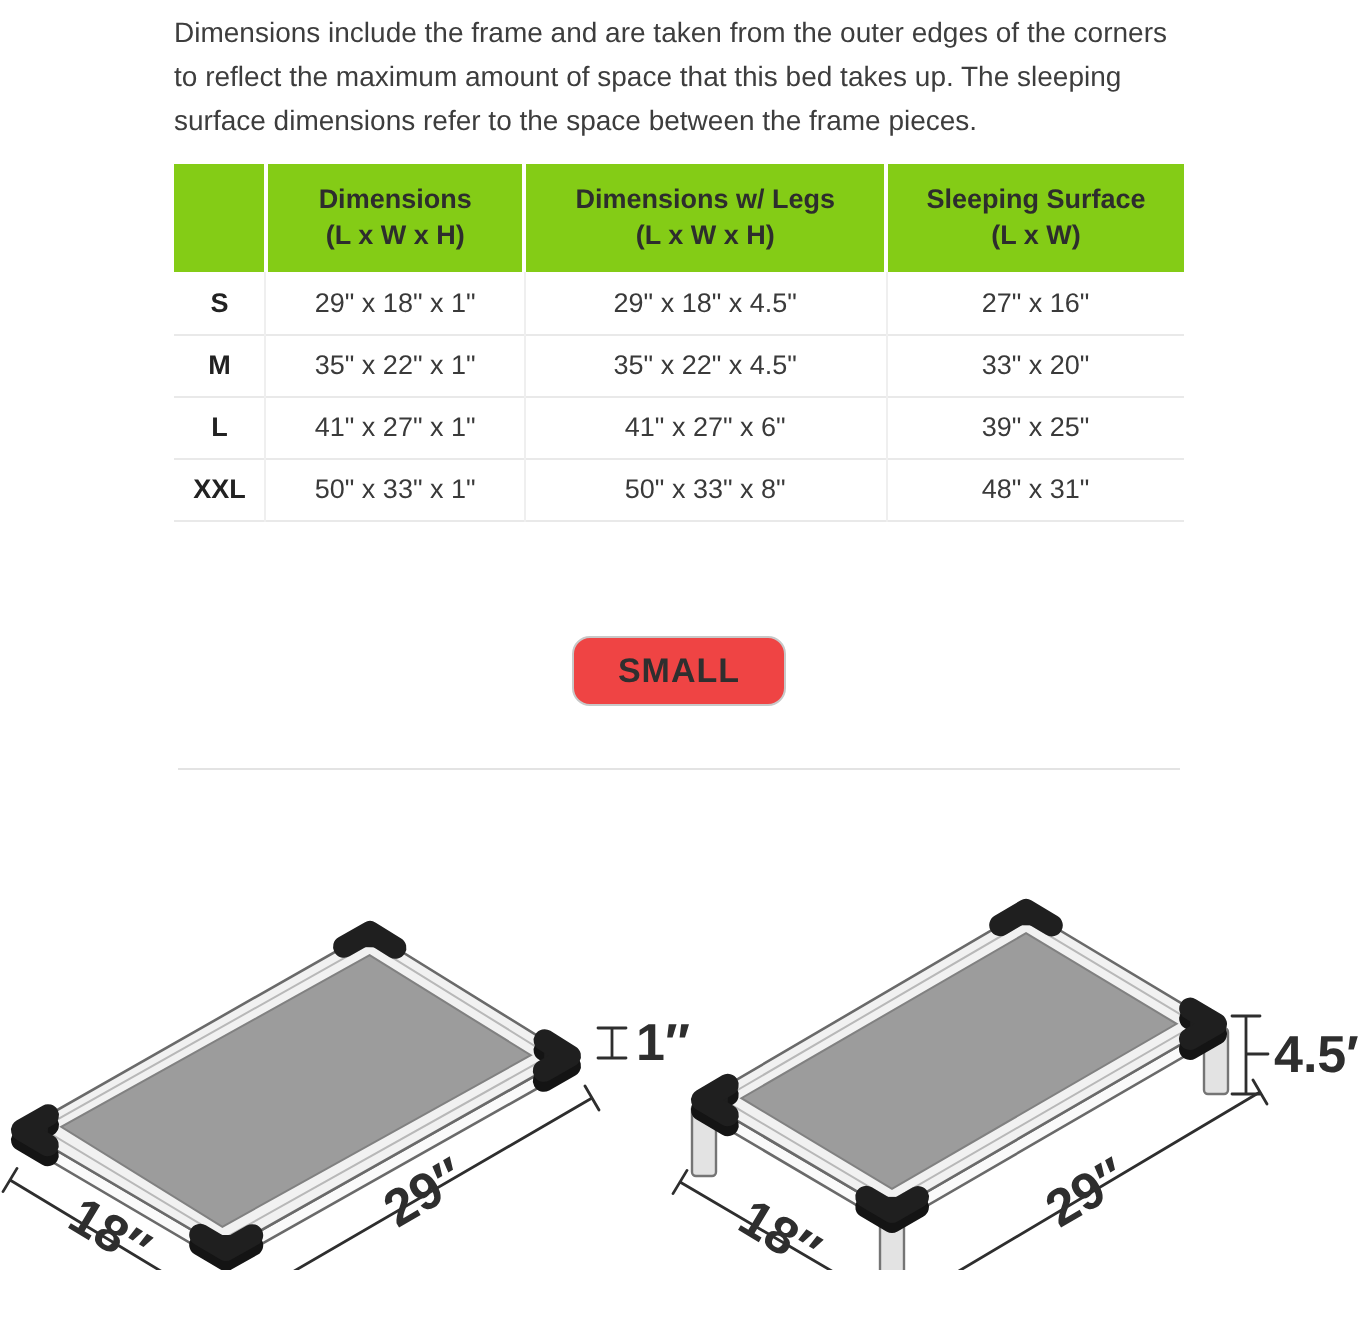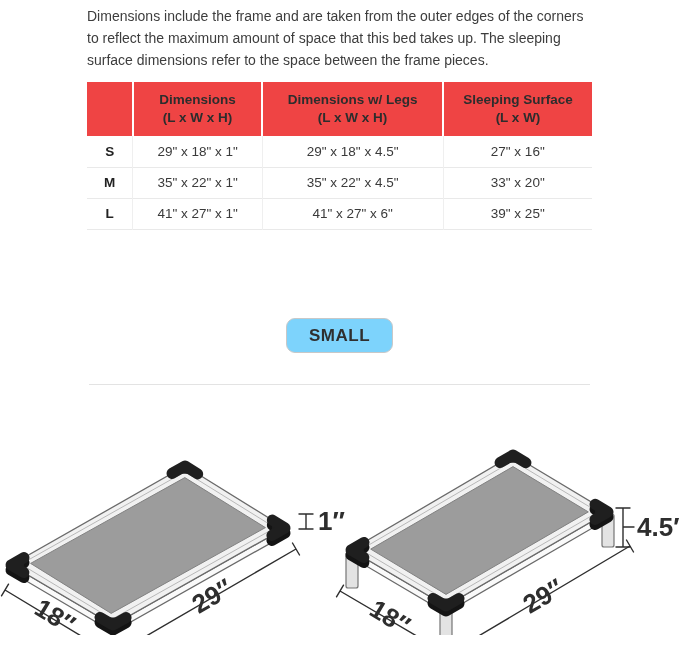--- a/index.html
+++ b/index.html
@@ -15,36 +15,36 @@
   table.size-table {
     position:absolute; left:87px; top:82px; width:505px;
     border-collapse:collapse; table-layout:fixed;
     font-size:13.5px; color:#3a3a3a;
   }
   table.size-table col.c-size { width:9.1%; }
   table.size-table col.c-dims { width:25.6%; }
   table.size-table col.c-legs { width:35.8%; }
   table.size-table col.c-surf { width:29.5%; }
   table.size-table th {
-    background:#ef4444; font-weight:700; color:#2d2d2d;
+    background:#84cc16; font-weight:700; color:#2d2d2d;
     padding:9px 2px; line-height:18px; text-align:center;
     border-left:2px solid #ffffff;
   }
   table.size-table th:first-child { border-left:none; }
   table.size-table td {
     text-align:center; padding:7px 2px; height:31px;
     border-top:1px solid #e9e9e9; border-left:1px solid #efefef;
   }
   table.size-table td:first-child { border-left:none; font-weight:700; color:#222; }
   table.size-table { border-bottom:1px solid #e9e9e9; }
   table.size-table tbody tr:first-child td { border-top:none; }
   .button-wrap { position:absolute; top:318px; left:0; width:679px; text-align:center; }
   .size-chip {
     display:inline-block; min-width:101px; height:35px; padding:0 22px;
-    line-height:32px; background:#7dd3fc;
+    line-height:32px; background:#ef4444;
     border:1.5px solid #c8c8c8; border-radius:9px;
     font-family:"Liberation Sans", sans-serif;
     font-size:17px; font-weight:700; letter-spacing:0.5px; color:#2f2f2f;
     cursor:pointer;
   }
   .divider {
     position:absolute; top:384px; left:89px; width:501px; height:0;
     border:none; border-top:1.5px solid #e3e3e3;
   }
   .diagrams { position:absolute; left:0; top:440px; width:679px; height:224px; }
@@ -106,20 +106,26 @@
         <td>35" x 22" x 1"</td>
         <td>35" x 22" x 4.5"</td>
         <td>33" x 20"</td>
       </tr>
       <tr>
         <td>L</td>
         <td>41" x 27" x 1"</td>
         <td>41" x 27" x 6"</td>
         <td>39" x 25"</td>
       </tr>
+      <tr>
+        <td>XXL</td>
+        <td>50" x 33" x 1"</td>
+        <td>50" x 33" x 8"</td>
+        <td>48" x 31"</td>
+      </tr>
     </tbody>
   </table>
 
   <div class="button-wrap">
     <button class="size-chip">SMALL</button>
   </div>
 
   <hr class="divider">
 
   <svg class="diagrams" width="679" height="224" viewBox="0 0 679 224" xmlns="http://www.w3.org/2000/svg">

